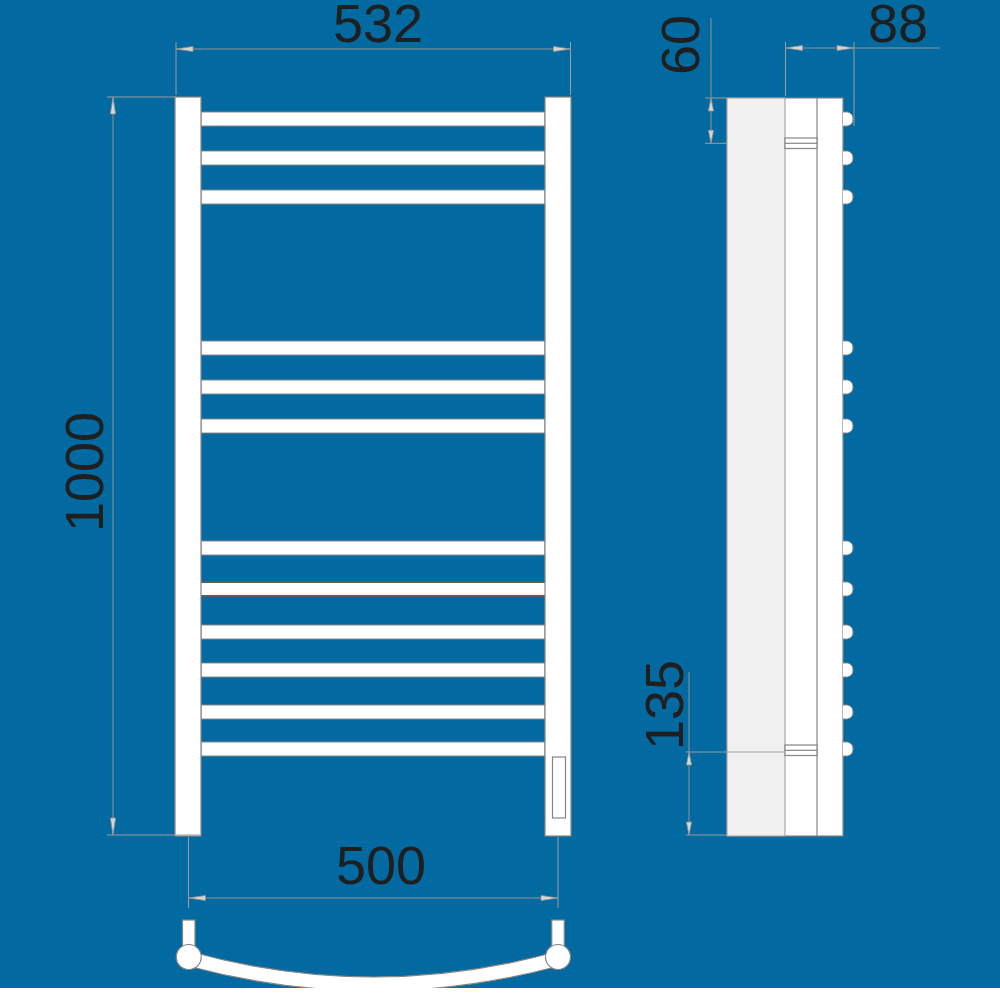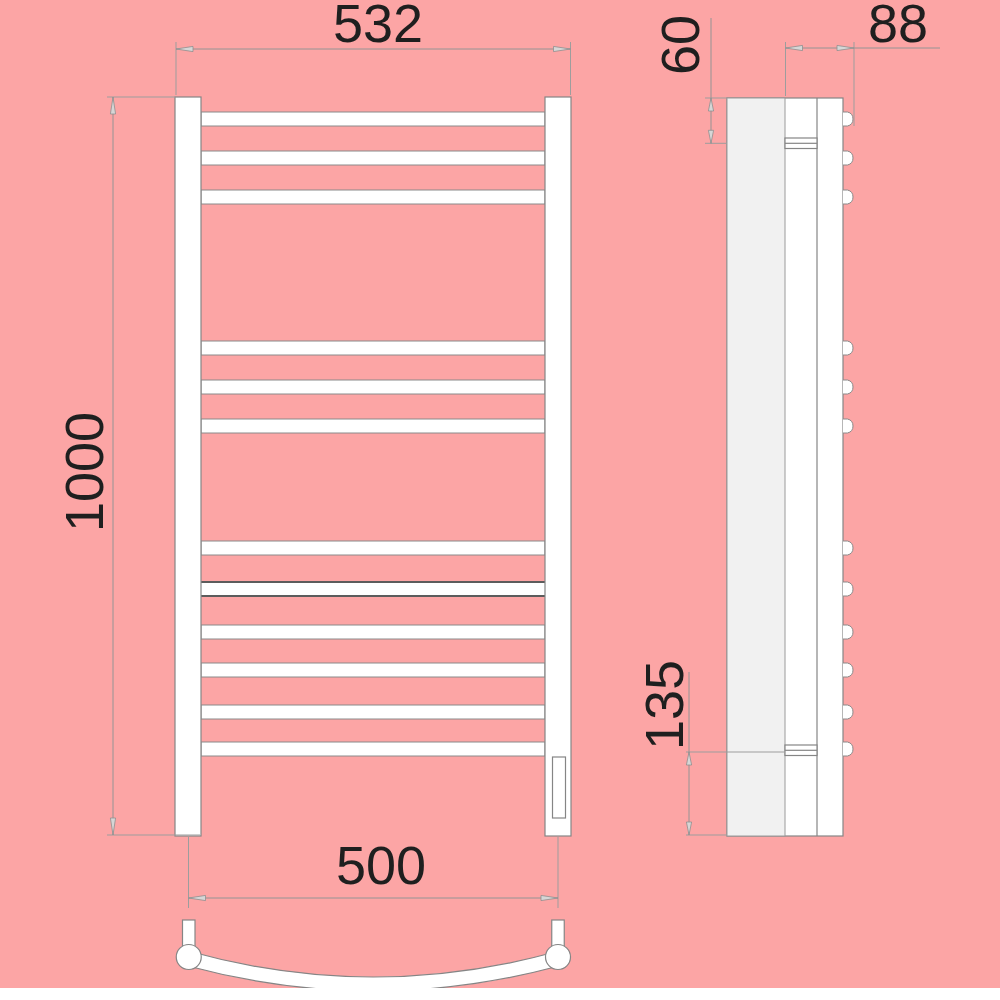--- a/index.html
+++ b/index.html
@@ -1,16 +1,16 @@
 <!DOCTYPE html>
 <html><head>
 <meta charset="utf-8">
 <style>
   html,body{margin:0;padding:0;background:#ffffff;}
-  .canvas{position:relative;width:1000px;height:988px;background:#fca5a5;overflow:hidden;}
+  .canvas{position:relative;width:1000px;height:988px;background:#0369a1;overflow:hidden;}
   svg{display:block;}
   .outline{stroke:#858585;stroke-width:1.2;fill:#ffffff;}
   .outline-nf{stroke:#858585;stroke-width:1.2;fill:none;}
   .plate{stroke:#9a9a9a;stroke-width:1;fill:#f1f1f1;}
   .rung{stroke:#8a8a8a;stroke-width:1;fill:#ffffff;}
   .rung-bold{stroke:#5c5c5c;stroke-width:2;fill:#ffffff;}
   .bump{stroke:#8a8a8a;stroke-width:1;fill:#ffffff;}
   .dim{stroke:#949494;stroke-width:1;fill:none;}
   .ext{stroke:#9d9d9d;stroke-width:1;fill:none;}
   .arrow{fill:#d6d6d6;stroke:#8f8f8f;stroke-width:0.8;}

